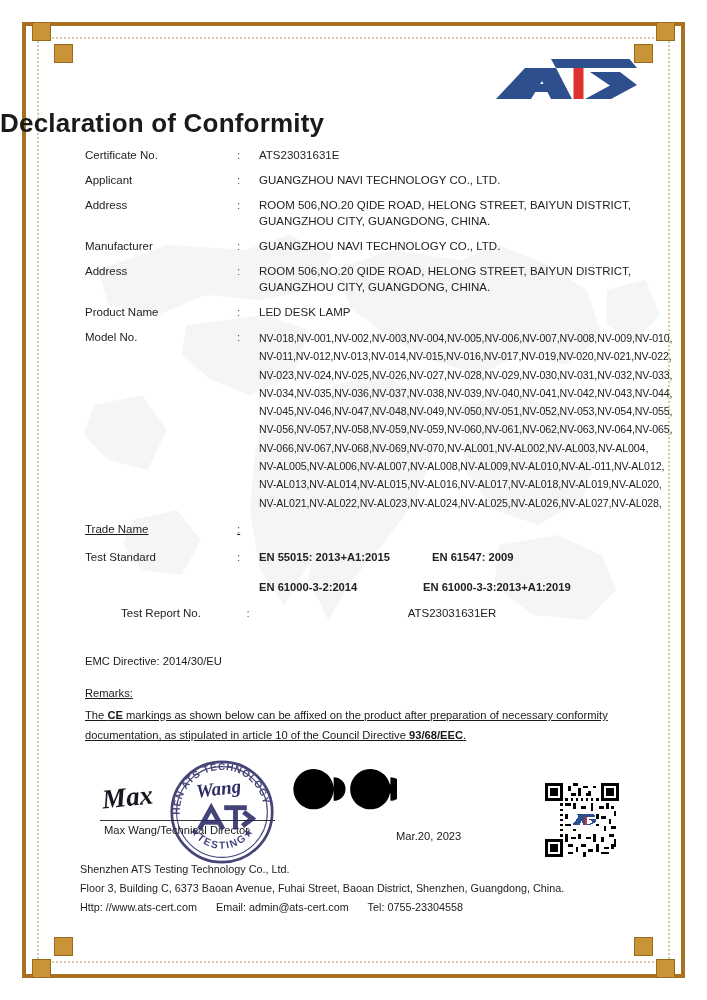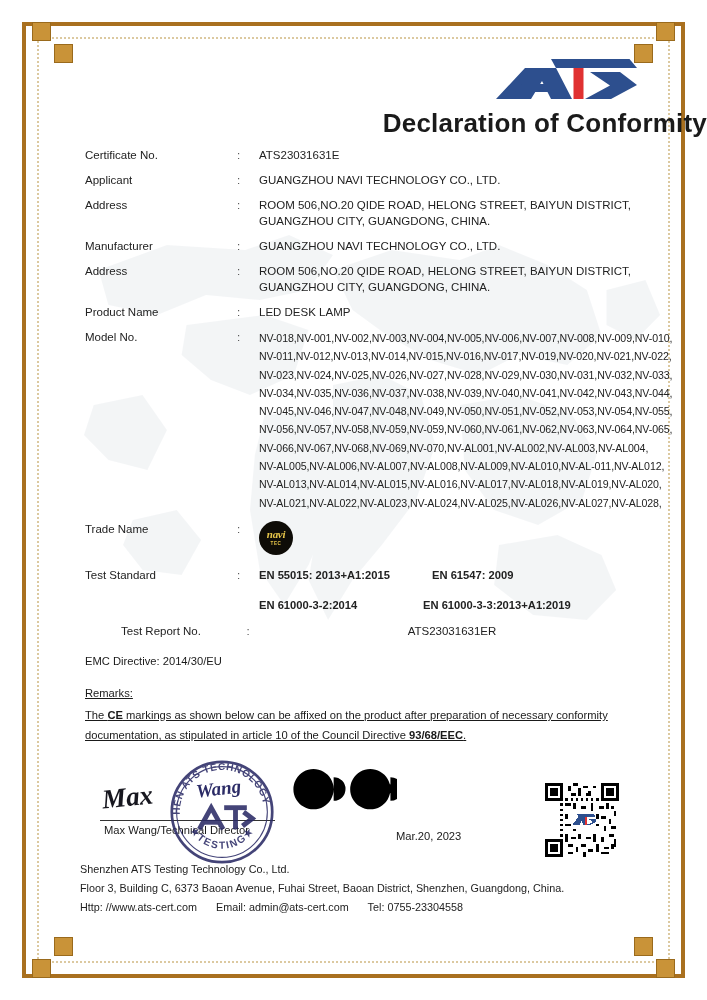--- a/index.html
+++ b/index.html
@@ -81,21 +81,21 @@
     height: 44px;
     z-index: 3;
   }
 
   
   .doc-title {
     position: absolute;
     left: 0;
     right: 0;
     top: 108px;
-    text-align: right;
+    text-align: left;
     font-size: 26px;
     font-weight: bold;
     letter-spacing: 0.2px;
     z-index: 3;
   }
 
   
   .fields {
     position: absolute;
     left: 85px;
@@ -413,29 +413,23 @@
         <span class="line">NV-034,NV-035,NV-036,NV-037,NV-038,NV-039,NV-040,NV-041,NV-042,NV-043,NV-044,</span>
         <span class="line">NV-045,NV-046,NV-047,NV-048,NV-049,NV-050,NV-051,NV-052,NV-053,NV-054,NV-055,</span>
         <span class="line">NV-056,NV-057,NV-058,NV-059,NV-059,NV-060,NV-061,NV-062,NV-063,NV-064,NV-065,</span>
         <span class="line">NV-066,NV-067,NV-068,NV-069,NV-070,NV-AL001,NV-AL002,NV-AL003,NV-AL004,</span>
         <span class="line">NV-AL005,NV-AL006,NV-AL007,NV-AL008,NV-AL009,NV-AL010,NV-AL-011,NV-AL012,</span>
         <span class="line">NV-AL013,NV-AL014,NV-AL015,NV-AL016,NV-AL017,NV-AL018,NV-AL019,NV-AL020,</span>
         <span class="line">NV-AL021,NV-AL022,NV-AL023,NV-AL024,NV-AL025,NV-AL026,NV-AL027,NV-AL028,</span>
       </div>
     </div>
 
-    <div class="frow" style="margin-top:2px; ">
+    <div class="frow" style="margin-top:2px; align-items:center;text-decoration:underline;">
       <div class="flabel">Trade Name</div>
       <div class="fcolon">:</div>
-      <div class="fvalue">
-        <div class="navi-logo">
-          <span class="navi-word">navi</span>
-          <span class="navi-sub">TEC</span>
-        </div>
-      </div>
     </div>
 
     <div class="frow" style="margin-top:12px;justify-content:center;">
       <div class="flabel">Test Standard</div>
       <div class="fcolon">:</div>
       <div class="fvalue std-grid">
         <div class="std-line">
           <span class="std-a">EN 55015: 2013+A1:2015</span>
           <span class="std-b">EN 61547: 2009</span>
         </div>

